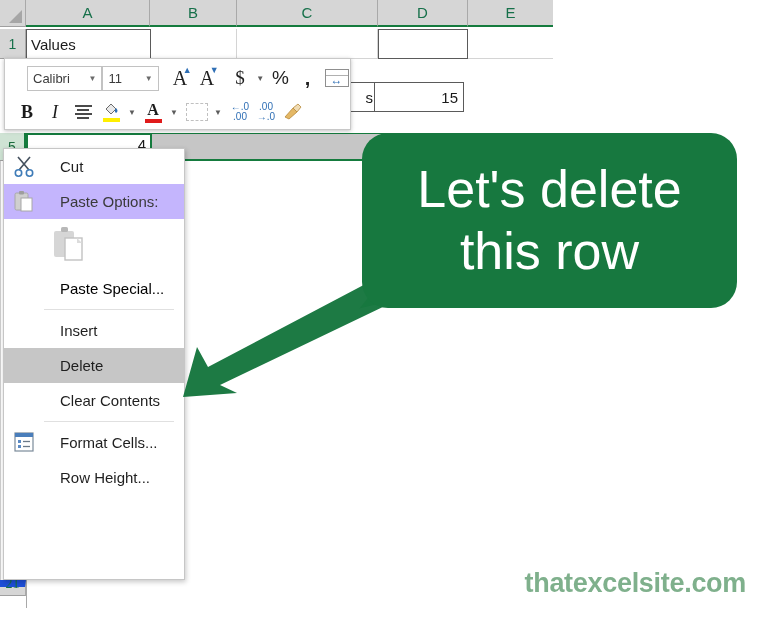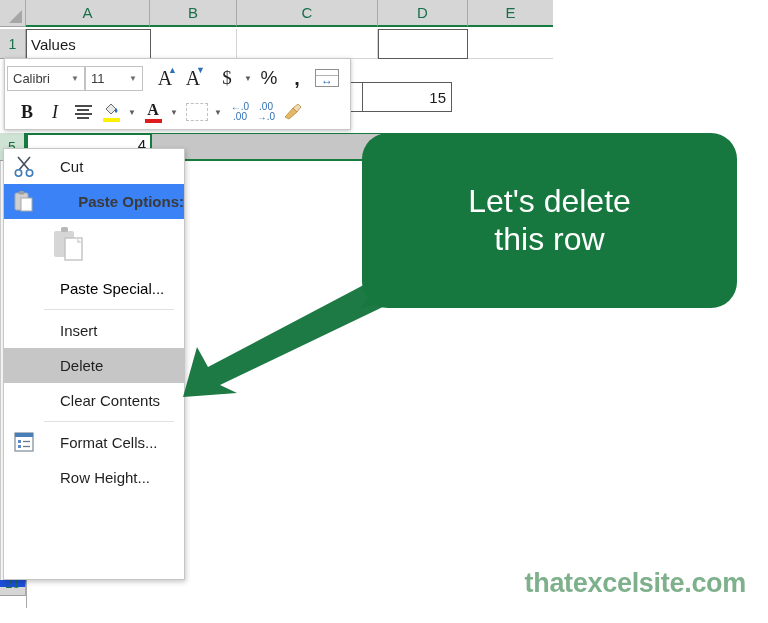--- a/index.html
+++ b/index.html
@@ -77,21 +77,21 @@
   .mtb-row.r1 { top: 2px; }
   .mtb-row.r2 { top: 36px; }
   .mtb-item {
     height: 28px; display: flex; align-items: center; justify-content: center;
     color: #2a2a2a; position: relative;
   }
   .fontbox, .sizebox {
     border: 1px solid #c2c2c2; height: 25px; display: flex; align-items: center;
     background: #fff; font-size: 13px; color: #3b3b3b; padding-left: 5px;
   }
-  .fontbox { width: 78px; margin-left: 2px; }
+  .fontbox { width: 78px; margin-left: 22px; }
   .sizebox { width: 58px; }
   .ddcaret { margin-left: auto; margin-right: 5px; font-size: 8px; color: #6b6b6b; }
   .caret-sm { font-size: 8px; color: #5c5c5c; }
   .mtb-btn { width: 28px; }
   .glyphA { font-size: 20px; font-family: "Liberation Serif", serif; color: #1f1f1f; }
   .supA { position: absolute; top: 1px; right: 2px; font-size: 9px; }
   .supA.up { color: #2f6fb5; }
   .supA.dn { color: #2f6fb5; }
   .dollar { font-size: 19px; color: #1f1f1f; font-family: "Liberation Serif", serif; }
   .pct { font-size: 19px; color: #1f1f1f; }
@@ -118,40 +118,40 @@
     width: 182px; height: 432px;
     background: #ffffff; border: 1px solid #c6c6c6;
     box-shadow: 1px 2px 5px rgba(0,0,0,.22);
     z-index: 50;
     font-size: 15px; color: #1f1f1f;
   }
   .mi {
     position: relative; height: 35px; display: flex; align-items: center;
     padding-left: 56px;
   }
-  .mi.hl-soft { background: #3b82f6; font-weight: bold; color: #3a3a3a; justify-content: flex-end; }
+  .mi.hl-soft { background: #c4b5fd; font-weight: normal; color: #3a3a3a; }
   .mi.hl-strong { background: #c6c6c6; }
   .mi.disabled { color: #000000; }
   .mi .ic { position: absolute; left: 8px; top: 50%; transform: translateY(-50%); width: 26px; height: 24px; }
   .mi-sep { height: 1px; background: #e0e0e0; margin: 3px 10px 3px 40px; }
   .pasteicon-row { height: 52px; display: flex; align-items: center; padding-left: 44px; }
 
   
   .ic-cut svg, .ic-copy svg, .ic-paste svg, .ic-format svg { display: block; }
 
   
   .callout {
     position: absolute; left: 362px; top: 133px;
     width: 375px; height: 175px;
     background: #17783f; border-radius: 26px;
     z-index: 60;
     display: flex; align-items: center; justify-content: center;
   }
   .callout-txt {
-    color: #ffffff; font-size: 32px; line-height: 1.18; text-align: center;
+    color: #ffffff; font-size: 52px; line-height: 1.18; text-align: center;
     font-family: "Liberation Sans", sans-serif;
   }
   .callout-tail {
     position: absolute; left: 0px; top: 145px; width: 40px; height: 40px;
     z-index: 59;
   }
   .arrow-svg { position: absolute; left: 175px; top: 275px; z-index: 58; }
 
   
   .watermark {
@@ -196,21 +196,21 @@
       <span>Values</span>
     </div>
     <div class="cell" style="left:151px;top:29px;width:86px;height:30px;"></div>
     <div class="cell" style="left:237px;top:29px;width:141px;height:30px;"></div>
     <div class="cell boxed" style="left:378px;top:29px;width:90px;height:30px;"></div>
     <div class="cell" style="left:468px;top:29px;width:85px;height:30px;border-right:none;"></div>
 
     <div class="cell" style="left:237px;top:82px;width:141px;height:30px;border:1px solid #5a5a5a;justify-content:flex-end;padding-right:4px;">
       <span>s</span>
     </div>
-    <div class="cell boxed num" style="left:362px;top:82px;width:90px;height:30px;">
+    <div class="cell boxed num" style="left:374px;top:82px;width:90px;height:30px;">
       <span>15</span>
     </div>
     <div class="cell" style="left:468px;top:82px;width:85px;height:30px;border-right:none;border-bottom:none;"></div>
 
     <div class="gridline-v" style="left:553px;top:27px;height:0px;"></div>
 
     <div class="rowhdr sel" style="top:133px;height:28px;">
       <span>5</span>
     </div>
     <div class="selrow-band" style="left:151px;top:133px;width:402px;height:28px;"></div>

